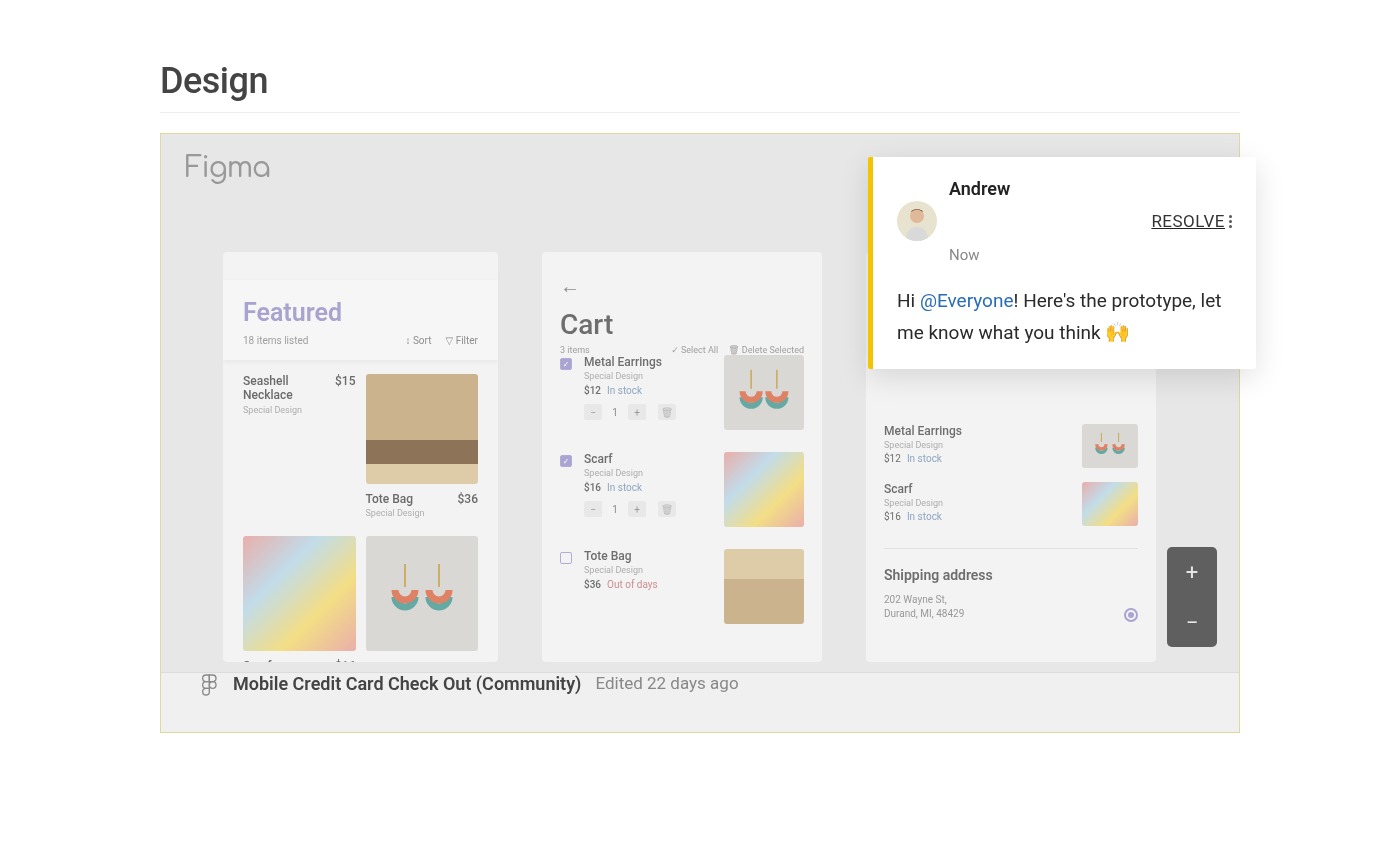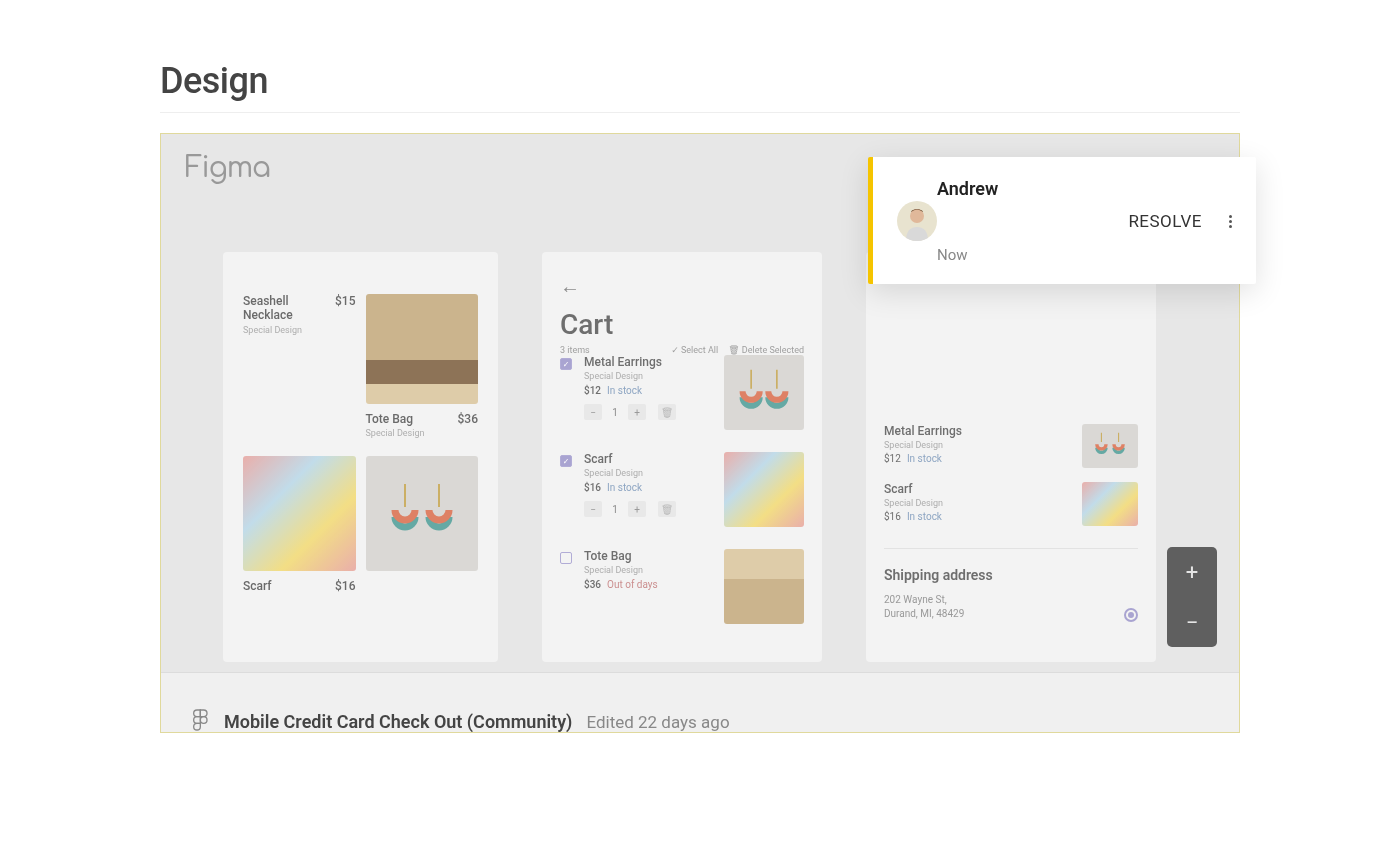--- a/index.html
+++ b/index.html
@@ -195,23 +195,23 @@
   .radio-inner { width: 6px; height: 6px; background: #9b94c9; border-radius: 50%; }
 
   
   .canvas-footer {
     position: absolute;
     left: 0; right: 0; bottom: 0;
     height: 60px;
     background: #f0f0f0;
     border-top: 1px solid #dcdcdc;
     display: flex;
-    align-items: flex-end;
+    align-items: flex-start;
     gap: 14px;
-    padding: 0 31px;
+    padding: 0 40px;
     color: #555;
   }
   .figma-logo {
     width: 18px; height: 24px;
   }
   .file-name { font-weight: 600; font-size: 18px; color: #444; }
   .file-edited { font-size: 17px; color: #888; }
 
   
   .comment-card {
@@ -222,29 +222,29 @@
     background: #fff;
     border-left: 5px solid #f5c400;
     box-shadow: 0 8px 30px rgba(0,0,0,0.12);
     border-radius: 2px;
     padding: 22px 24px 20px 24px;
     z-index: 10;
   }
   .comment-head {
     display: flex; align-items: center; justify-content: space-between;
   }
-  .author-block { display: flex; align-items: center; }
+  .author-block { display: flex; align-items: center; gap: 12px; }
   .avatar {
     width: 40px; height: 40px; border-radius: 50%; background: #e8e3cf;
     display: flex; align-items: flex-end; justify-content: center; overflow: hidden;
   }
   .avatar svg { width: 30px; height: 36px; }
   .author-name { font-weight: 600; font-size: 18px; color: #222; line-height: 1.1; }
   .author-time { font-size: 15px; color: #888; margin-top: 47px; }
-  .head-actions { display: flex; align-items: center; gap: 27px; }
+  .head-actions { display: flex; align-items: center; gap: 4px; text-decoration: underline; }
   .resolve-btn { font-size: 17px; color: #333; letter-spacing: 0.5px; }
   .more-dots {
     display: flex; flex-direction: column; gap: 2px;
   }
   .more-dots span { width: 3px; height: 3px; background: #555; border-radius: 50%; }
   .comment-body {
     margin-top: 22px; font-size: 19px; line-height: 1.6; color: #2b2b2b;
   }
   .mention { color: #2a6db4; }
   .hands { font-size: 20px; }
@@ -281,20 +281,30 @@
 
 <div class="page">
   <div class="page-title">Design</div>
 
   <div class="canvas-frame">
     <div class="figma-label">Figma</div>
 
     <div class="mobile-screens">
 
       <div class="screen featured">
+        <div class="featured-header">
+          <div class="featured-title">Featured</div>
+          <div class="featured-meta">
+            <span>18 items listed</span>
+            <span class="sort-filter">
+              <span class="sf-btn">↕ <span>Sort</span></span>
+              <span class="sf-btn">▽ <span>Filter</span></span>
+            </span>
+          </div>
+        </div>
         <div class="featured-grid">
           <div class="prod">
             <div class="row">
               <span class="pname">Seashell Necklace</span>
               <span class="price">$15</span>
             </div>
             <div class="sub">Special Design</div>
           </div>
           <div class="prod tote">
             <div class="thumb"></div>
@@ -469,13 +479,16 @@
     </div>
     <div class="head-actions">
       <span class="resolve-btn">RESOLVE</span>
       <div class="more-dots">
           <span></span>
           <span></span>
           <span></span>
         </div>
     </div>
   </div>
+  <div class="comment-body">
+    <span>Hi </span><span class="mention">@Everyone</span><span>! Here's the prototype, let me know what you think </span><span class="hands">🙌</span>
+  </div>
 </div>
 
 </body></html>

